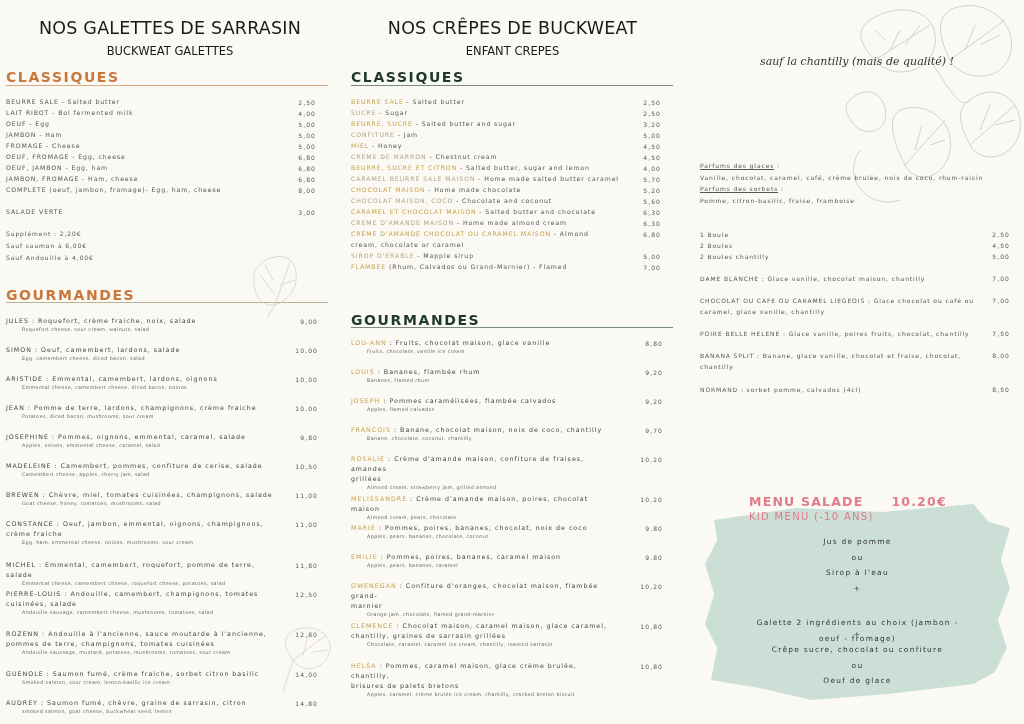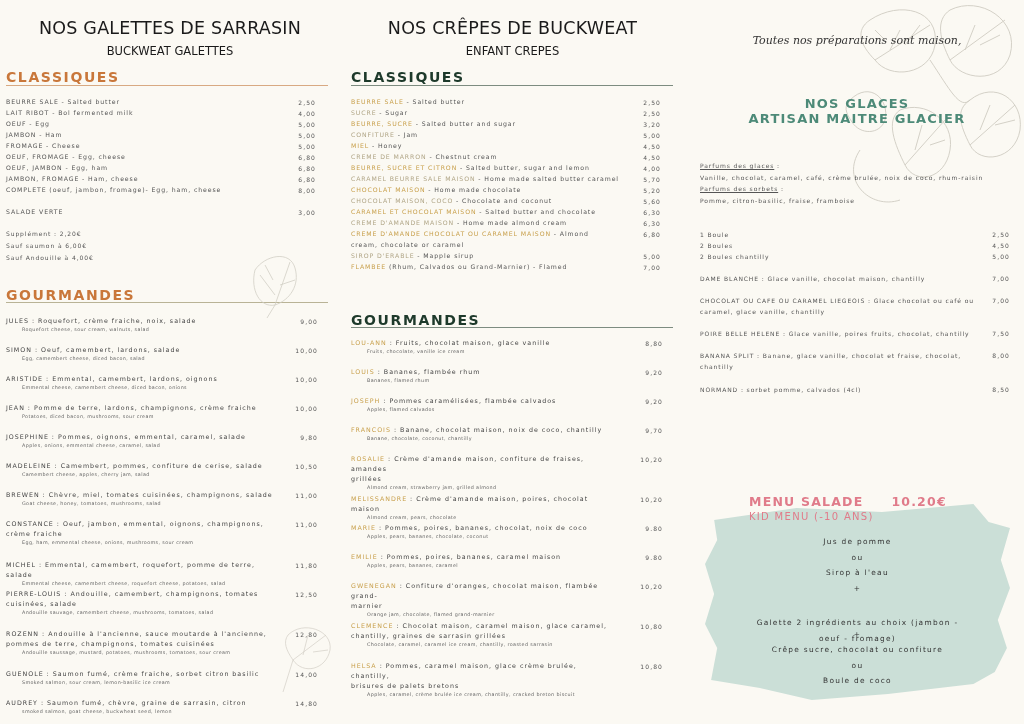--- a/index.html
+++ b/index.html
@@ -357,24 +357,22 @@
       <path d="M140 100 C165 80, 194 100, 190 130 C185 160, 150 165, 140 145 C130 125, 125 110, 140 100 Z"></path>
       <path d="M140 145 L185 105 M150 130 L160 105 M165 125 L185 120"></path>
       <path d="M70 110 C95 100, 125 120, 120 150 C115 180, 85 185, 75 165 C65 145, 55 120, 70 110 Z"></path>
       <path d="M75 165 L115 120 M85 150 L92 125 M100 145 L115 140"></path>
       <path d="M30 150 C10 180, 40 210, 70 200"></path>
       <path d="M100 60 C120 90, 130 110, 140 100"></path>
       <path d="M20 100 C40 80, 60 100, 55 120 C50 135, 30 135, 22 122 C15 112, 14 106, 20 100 Z"></path>
     </g>
   </svg>
 
-  <div class="script" style="top:30px;">Toutes nos préparations sont maison,</div>
-
-  <div class="glaces-head" style="top:96px;">NOS GLACES</div>
-  <div class="glaces-head" style="top:111px;">ARTISAN MAITRE GLACIER</div>
+  <div class="script" style="top:51px;">sauf la chantilly (mais de qualité) !</div>
+
 
   <div class="note" style="left:10px; top:160px;"><span class="u">Parfums des glaces</span><span> :</span></div>
   <div class="note" style="left:10px; top:172px;">Vanille, chocolat, caramel, café, crème brulée, noix de coco, rhum-raisin</div>
   <div class="note" style="left:10px; top:183px;"><span class="u">Parfums des sorbets</span><span> :</span></div>
   <div class="note" style="left:10px; top:195px;">Pomme, citron-basilic, fraise, framboise</div>
 
   <div id="glaces-boules">
       <div class="note" style="left:10px; top:229px;">1 Boule</div>
       <div class="price" style="left:274px; top:231px; width:46px;">2,50</div>
       <div class="note" style="left:10px; top:240px;">2 Boules</div>
@@ -416,21 +414,21 @@
 <div id="kid-lines">
     <div class="kid-line" style="top:537px;">Jus de pomme</div>
     <div class="kid-line" style="top:553px;">ou</div>
     <div class="kid-line" style="top:568px;">Sirop à l'eau</div>
     <div class="kid-line" style="top:584px;">+</div>
     <div class="kid-line" style="top:618px;">Galette 2 ingrédients au choix (jambon -</div>
     <div class="kid-line" style="top:634px;">oeuf - fromage)</div>
     <div class="kid-line" style="top:630px;">+</div>
     <div class="kid-line" style="top:645px;">Crêpe sucre, chocolat ou confiture</div>
     <div class="kid-line" style="top:661px;">ou</div>
-    <div class="kid-line" style="top:676px;">Boule de coco</div>
+    <div class="kid-line" style="top:676px;">Oeuf de glace</div>
   </div>
 
 <svg class="leaf" style="left:245px; top:250px;" width="58" height="70" viewBox="0 0 58 70">
   <g fill="none" stroke="#d2cfc5" stroke-width="0.8">
     <path d="M10 20 C20 5, 45 0, 50 18 C55 35, 45 50, 30 55 C15 58, 5 40, 10 20 Z"></path>
     <path d="M30 55 L45 12 M30 45 L15 25 M35 35 L50 30 M28 30 L20 15"></path>
     <path d="M30 55 L22 68"></path>
   </g>
 </svg>
 <svg class="leaf" style="left:278px; top:620px;" width="60" height="75" viewBox="0 0 60 75">

